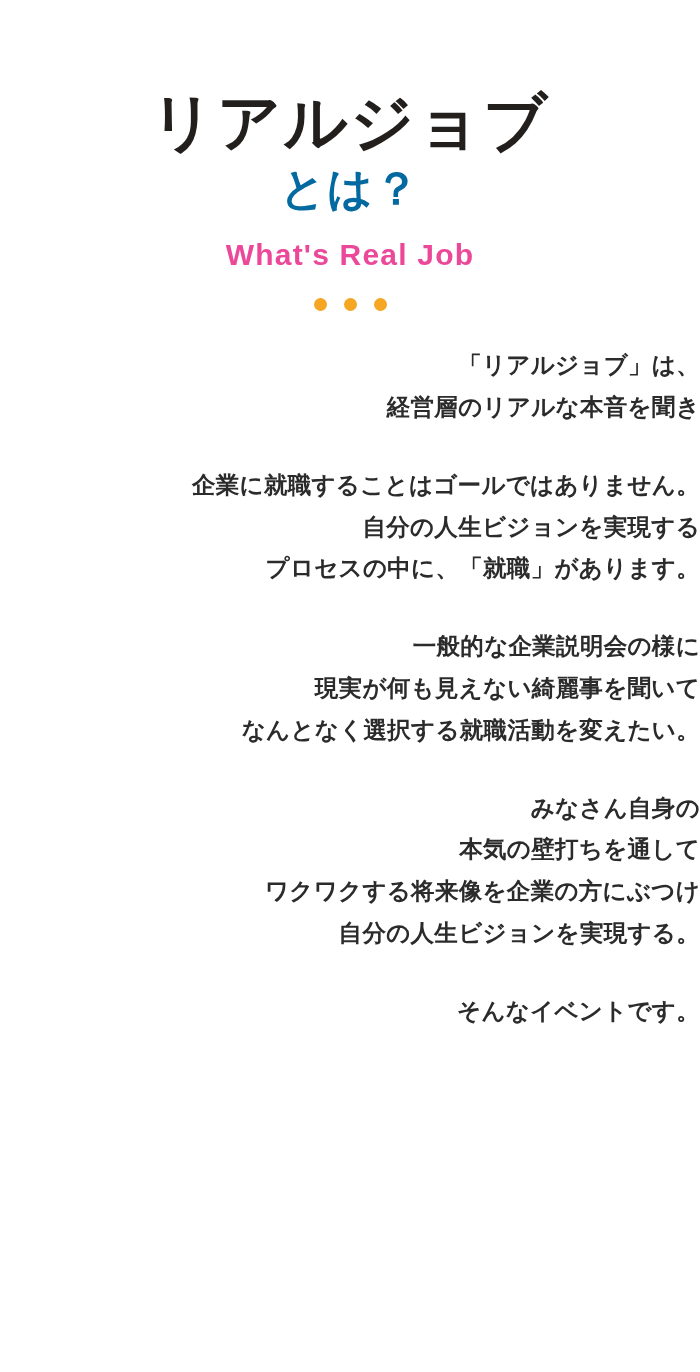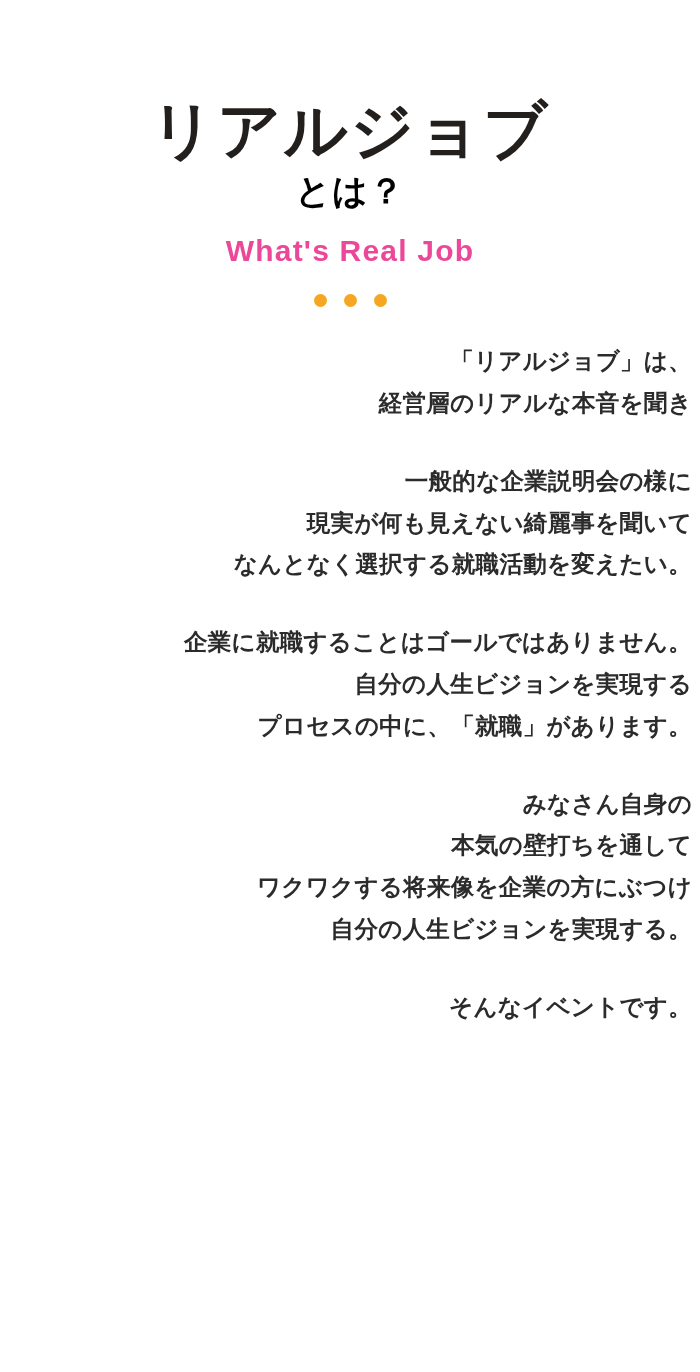--- a/index.html
+++ b/index.html
@@ -12,40 +12,40 @@
     height: 1372px;
     font-family: "Liberation Sans", "DejaVu Sans", sans-serif;
     color: #2b2b2b;
     overflow: hidden;
   }
   .page {
     position: relative;
     width: 700px;
     height: 1088px;
     box-sizing: border-box;
-    padding: 8px;
+    padding: 0;
     background: #fff;
   }
   .heading-block {
     text-align: center;
     padding-top: 88px;
   }
   .title-main {
     font-size: 63px;
     font-weight: 900;
     letter-spacing: 2px;
     color: #231f1d;
     line-height: 1.08;
     margin: 0;
   }
   .title-sub {
-    font-size: 35px;
+    font-size: 45px;
     font-weight: 900;
     letter-spacing: 1px;
-    color: #000000;
+    color: #0369a1;
     line-height: 1.2;
     margin: 6px 0 0 0;
   }
   .title-en {
     font-size: 30px;
     font-weight: 900;
     color: #ec4899;
     letter-spacing: 1.2px;
     margin: 22px 0 0 0;
   }
@@ -104,28 +104,28 @@
       <span class="dot"></span>
     </div>
   </div>
 
   <div class="body-block">
       <p class="para gap-lg">
         <span class="line">「リアルジョブ」は、</span>
         <span class="line">経営層のリアルな本音を聞き</span>
       </p>
       <p class="para gap-lg">
+        <span class="line">企業に就職することはゴールではありません。</span>
+        <span class="line">自分の人生ビジョンを実現する</span>
+        <span class="line">プロセスの中に、「就職」があります。</span>
+      </p>
+      <p class="para gap-lg">
         <span class="line">一般的な企業説明会の様に</span>
         <span class="line">現実が何も見えない綺麗事を聞いて</span>
         <span class="line">なんとなく選択する就職活動を変えたい。</span>
-      </p>
-      <p class="para gap-lg">
-        <span class="line">企業に就職することはゴールではありません。</span>
-        <span class="line">自分の人生ビジョンを実現する</span>
-        <span class="line">プロセスの中に、「就職」があります。</span>
       </p>
       <p class="para gap-lg">
         <span class="line">みなさん自身の</span>
         <span class="line">本気の壁打ちを通して</span>
         <span class="line">ワクワクする将来像を企業の方にぶつけ</span>
         <span class="line">自分の人生ビジョンを実現する。</span>
       </p>
       <p class="para">
         <span class="line">そんなイベントです。</span>
       </p>

